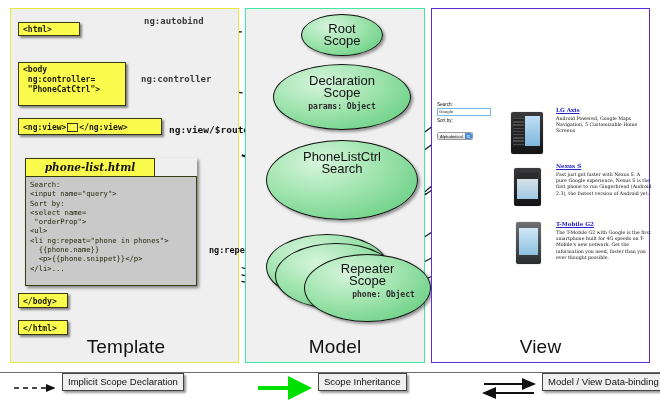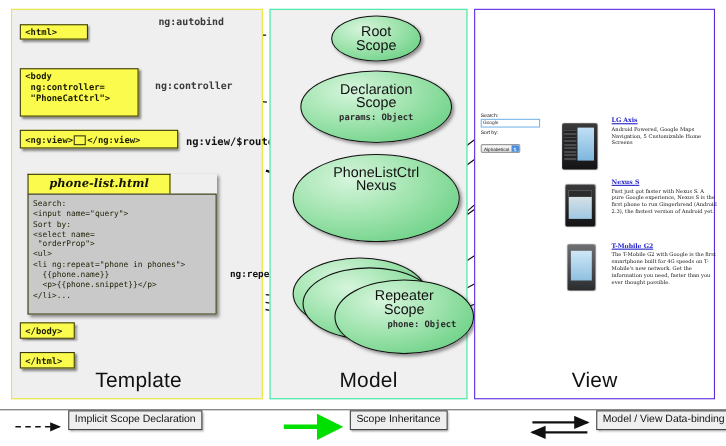--- a/index.html
+++ b/index.html
@@ -181,21 +181,21 @@
   </div>
 
   <div class="scope" id="sc-phonecat">
     <div class="sc-name" style="white-space:pre-line;">Declaration
 Scope</div>
     <div class="sc-props" style="white-space:pre-line;">params: Object</div>
   </div>
 
   <div class="scope" id="sc-phonelist">
     <div class="sc-name" style="white-space:pre-line;">PhoneListCtrl
-Nexus</div>
+Search</div>
   </div>
 
   <div class="rep-stack">
     <div class="scope" id="rep-back2"></div>
     <div class="scope" id="rep-back1"></div>
     <div class="scope" id="rep-front">
       <div class="sc-name" style="white-space:pre-line;">Repeater
 Scope</div>
       <div class="sc-props" style="white-space:pre-line;margin-left:32px;">phone: Object</div>
     </div>

